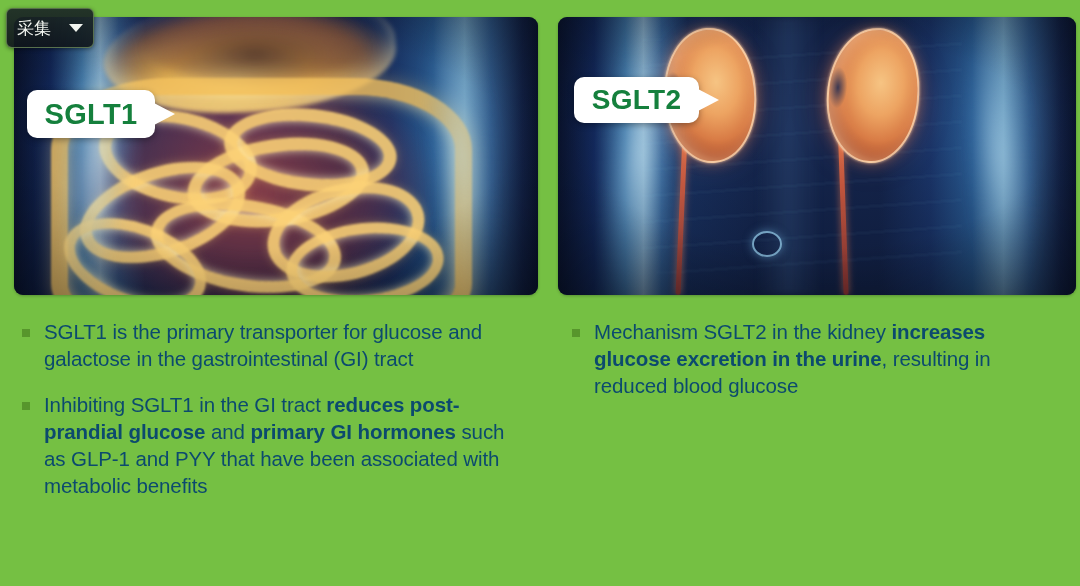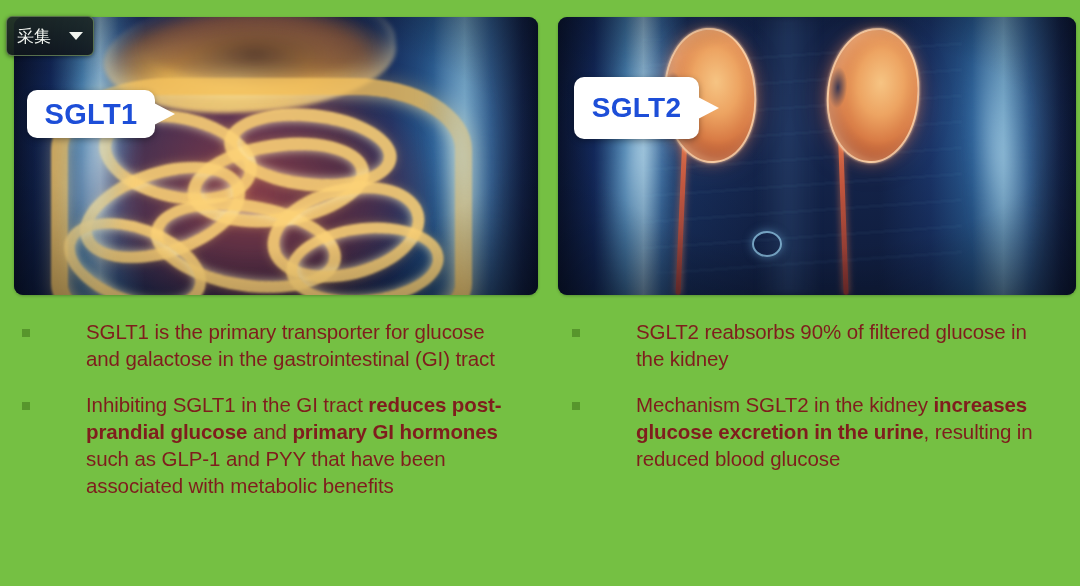--- a/index.html
+++ b/index.html
@@ -239,21 +239,21 @@
   .callout {
     position: absolute;
     background: #ffffff;
     border-radius: 10px;
     box-shadow: 0 2px 6px rgba(0,0,0,0.35);
     display: flex;
     align-items: center;
     justify-content: center;
   }
   .callout .callout-text {
-    color: #1d4ed8;
+    color: #15803d;
     font-weight: bold;
     letter-spacing: 0.3px;
     white-space: nowrap;
   }
   .callout::after {
     content: "";
     position: absolute;
     right: -20px;
     top: 50%;
     transform: translateY(-50%);
@@ -265,21 +265,21 @@
     left: 27px;
     top: 90px;
     width: 128px;
     height: 48px;
   }
   #callout-sglt1 .callout-text { font-size: 29px; }
   #callout-sglt2 {
     left: 574px;
     top: 77px;
     width: 125px;
-    height: 62px;
+    height: 46px;
   }
   #callout-sglt2 .callout-text { font-size: 28px; }
 
   
   .col {
     position: absolute;
     top: 318px;
   }
   #col-left  { left: 22px;  width: 500px; }
   #col-right { left: 572px; width: 480px; }
@@ -291,33 +291,32 @@
   }
   .bullet-mark {
     flex: 0 0 auto;
     width: 8px;
     height: 8px;
     background: #57962c;
     margin-top: 11px;
     margin-right: 14px;
   }
   .bullet-text {
-    color: #7f1d1d;
+    color: #0c4a6e;
     font-size: 20.5px;
     line-height: 27px;
     letter-spacing: -0.1px;
-    margin-left: 42px;
   }
   .bullet-text b { font-weight: bold; }
 
   
   #capture-button {
     position: absolute;
     left: 6px;
-    top: 16px;
+    top: 8px;
     width: 88px;
     height: 40px;
     border-radius: 6px;
     background: linear-gradient(180deg, rgba(28,40,38,0.92) 0%, rgba(16,22,28,0.92) 100%);
     border: 1px solid rgba(140,175,110,0.55);
     box-shadow: 0 1px 4px rgba(0,0,0,0.45);
     display: flex;
     align-items: center;
     padding: 16px 10px;
     box-sizing: border-box;
@@ -399,24 +398,20 @@
         <div class="bullet-text"><span>SGLT1 is the primary transporter for glucose and galactose in the gastrointestinal (GI) tract</span></div>
       </div>
       <div class="bullet-row">
         <span class="bullet-mark"></span>
         <div class="bullet-text"><span>Inhibiting SGLT1 in the GI tract </span><b>reduces post-prandial glucose</b><span> and </span><b>primary GI hormones</b><span> such as GLP-1 and PYY that have been associated with metabolic benefits</span></div>
       </div>
     </div>
   <div class="col" id="col-right">
       <div class="bullet-row">
         <span class="bullet-mark"></span>
-        <div class="bullet-text"><span>SGLT2 reabsorbs 90% of filtered glucose in the kidney</span></div>
-      </div>
-      <div class="bullet-row">
-        <span class="bullet-mark"></span>
         <div class="bullet-text"><span>Mechanism SGLT2 in the kidney </span><b>increases glucose excretion in the urine</b><span>, resulting in reduced blood glucose</span></div>
       </div>
     </div>
 
   <div id="capture-button">
     <span id="capture-label">采集</span>
     <span id="capture-caret"></span>
   </div>
 
 </div>

